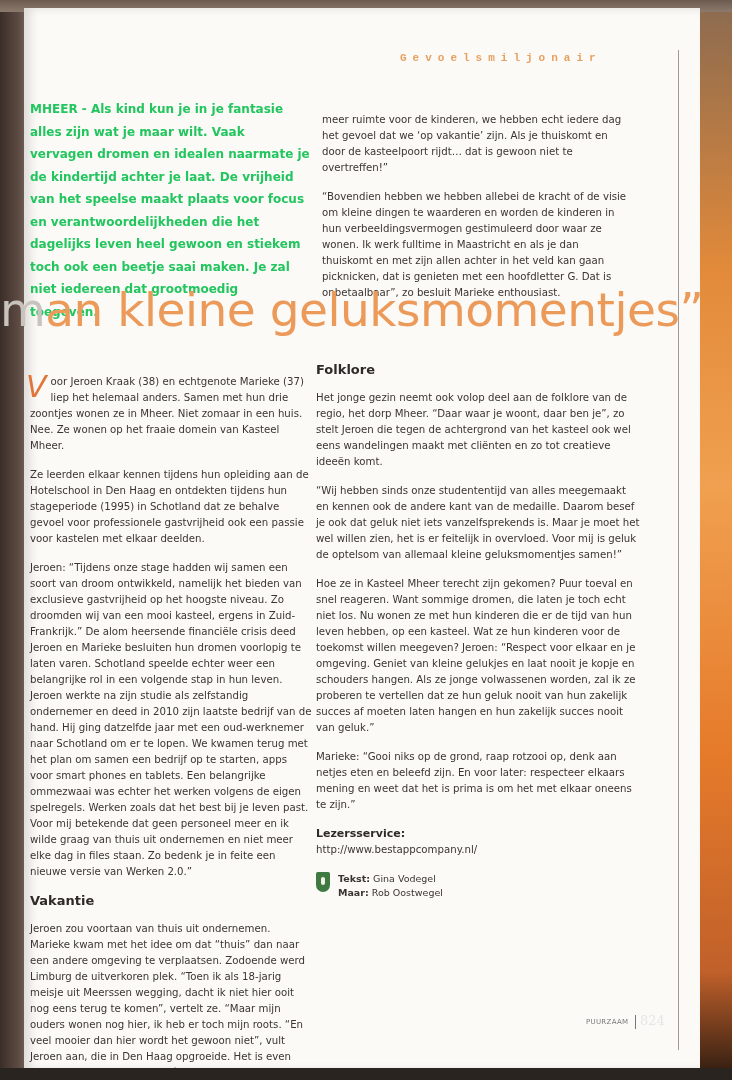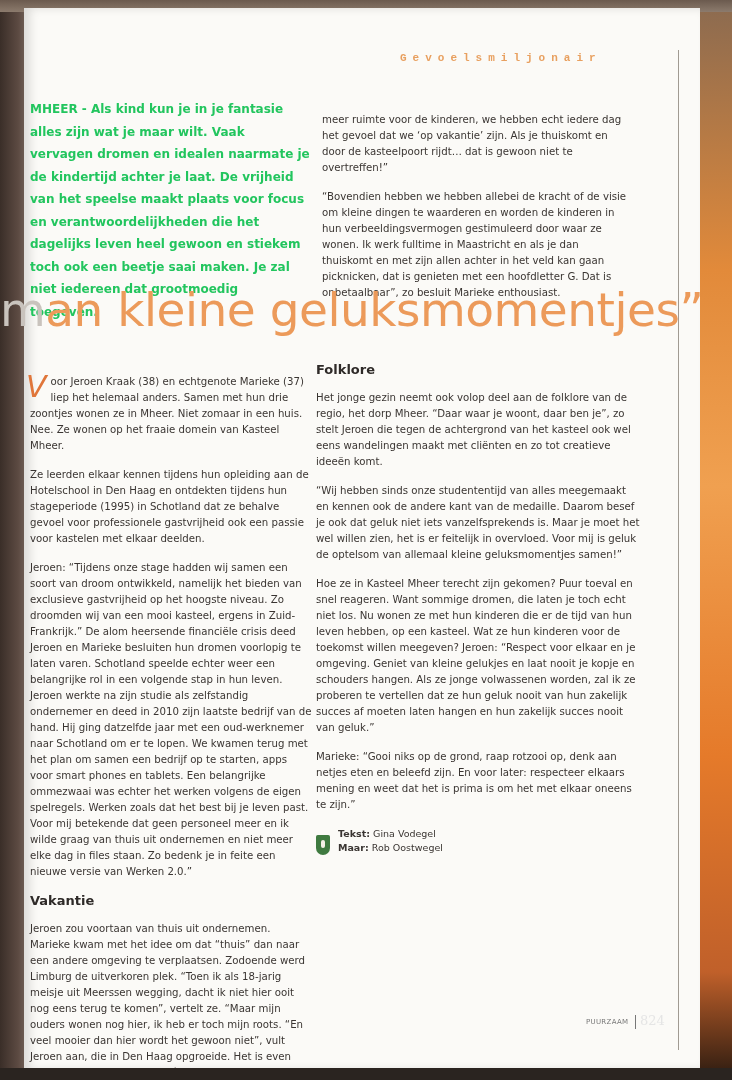--- a/index.html
+++ b/index.html
@@ -62,21 +62,21 @@
   .dropcap {
     float: left; color: #e0763a; font-size: 30px; line-height: 30px;
     margin: -2px 4px 0 -4px; font-style: italic;
   }
   .pullquote {
     color: #ec9a5a; font-size: 27px; line-height: 36px; text-align: center;
     margin: 10px 0 18px 0;
   }
   .reader-service { font-size: 10.2px; }
   .reader-service .label { font-weight: bold; font-size: 11px; color: #2e2a28; }
-  .credits { display: flex; align-items: flex-end; margin-top: 14px; gap: 8px; }
+  .credits { display: flex; align-items: flex-start; margin-top: 14px; gap: 8px; }
   .shield {
     width: 14px; height: 20px; background: #3f7a40; border-radius: 2px 2px 8px 8px;
     position: relative; flex: none;
   }
   .shield::after {
     content: ""; position: absolute; left: 5px; top: 5px; width: 4px; height: 8px;
     background: #f4f0e6; border-radius: 2px;
   }
   .credits .lines { font-size: 9.5px; line-height: 14px; }
   .credits b { font-weight: bold; }
@@ -120,20 +120,24 @@
   <div class="subhead">Vakantie</div>
   <p>Jeroen zou voortaan van thuis uit ondernemen. Marieke kwam met het idee om dat “thuis” dan naar een andere omgeving te verplaatsen. Zodoende werd Limburg de uitverkoren plek. “Toen ik als 18-jarig meisje uit Meerssen wegging, dacht ik niet hier ooit nog eens terug te komen”, vertelt ze. “Maar mijn ouders wonen nog hier, ik heb er toch mijn roots. “En veel mooier dan hier wordt het gewoon niet”, vult Jeroen aan, die in Den Haag opgroeide. Het is even stilte. “En dan zijn alle clichés waar”, zo onderbreekt Marieke haar eigen overpeinzingen. “Er is hier</p>
 </div>
 
 <div class="col col-right">
   <div class="subhead">Folklore</div>
   <p>Het jonge gezin neemt ook volop deel aan de folklore van de regio, het dorp Mheer. “Daar waar je woont, daar ben je”, zo stelt Jeroen die tegen de achtergrond van het kasteel ook wel eens wandelingen maakt met cliënten en zo tot creatieve ideeën komt.</p>
   <p>“Wij hebben sinds onze studententijd van alles meegemaakt en kennen ook de andere kant van de medaille. Daarom besef je ook dat geluk niet iets vanzelfsprekends is. Maar je moet het wel willen zien, het is er  feitelijk in overvloed. Voor mij is geluk de optelsom van allemaal kleine geluksmomentjes samen!”</p>
   <p>Hoe ze in Kasteel Mheer terecht zijn gekomen? Puur toeval en snel reageren. Want sommige dromen, die laten je toch echt niet los. Nu wonen ze met hun kinderen die er de tijd van hun leven hebben, op een kasteel. Wat ze hun kinderen voor de toekomst willen meegeven? Jeroen: “Respect voor elkaar en je omgeving. Geniet van kleine gelukjes en laat nooit je kopje en schouders hangen. Als ze jonge volwassenen worden, zal ik ze proberen te vertellen dat ze hun geluk nooit van hun zakelijk succes af moeten laten hangen en hun zakelijk succes nooit van geluk.”</p>
   <p>Marieke: “Gooi niks op de grond, raap rotzooi op, denk aan netjes eten en beleefd zijn. En voor later: respecteer elkaars mening en weet dat het is prima is om het met elkaar oneens te zijn.”</p>
+  <div class="reader-service">
+    <div class="label">Lezersservice:</div>
+    <div>http://www.bestappcompany.nl/</div>
+  </div>
   <div class="credits">
     <div class="shield"></div>
     <div class="lines">
       <div><b>Tekst:</b> <span>Gina Vodegel</span></div>
       <div><b>Maar:</b> <span>Rob Oostwegel</span></div>
     </div>
   </div>
 </div>
 
 <div class="footer">PUURZAAM</div>

